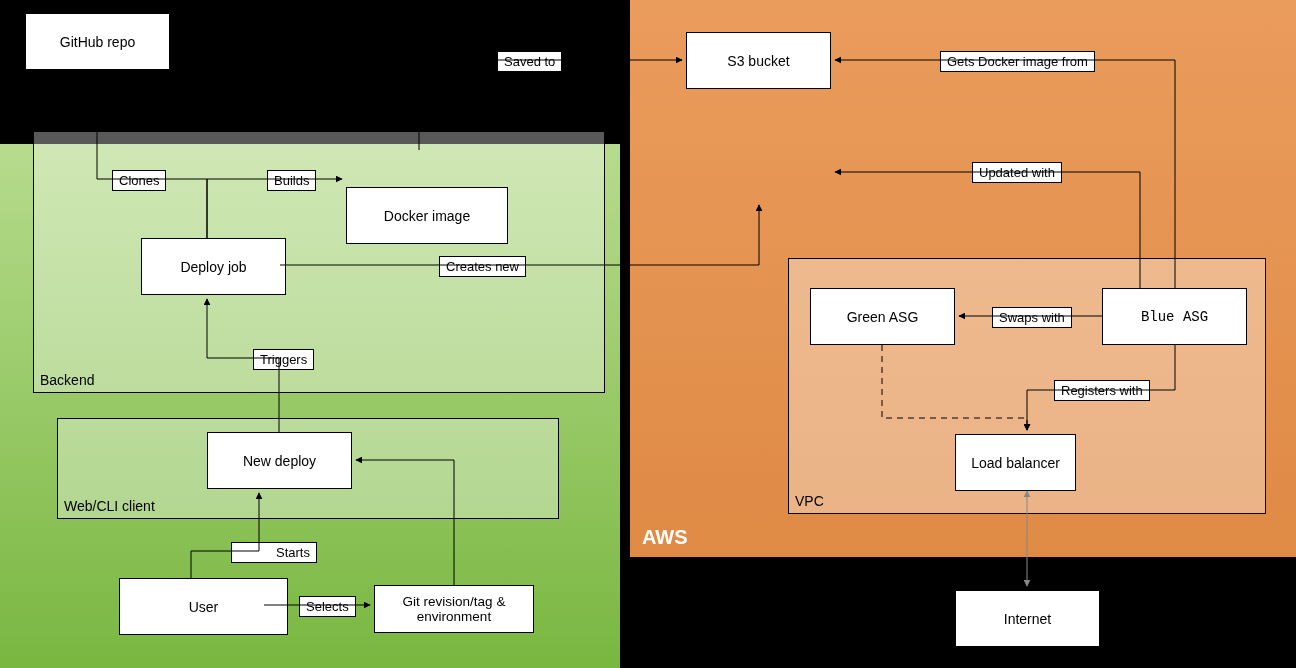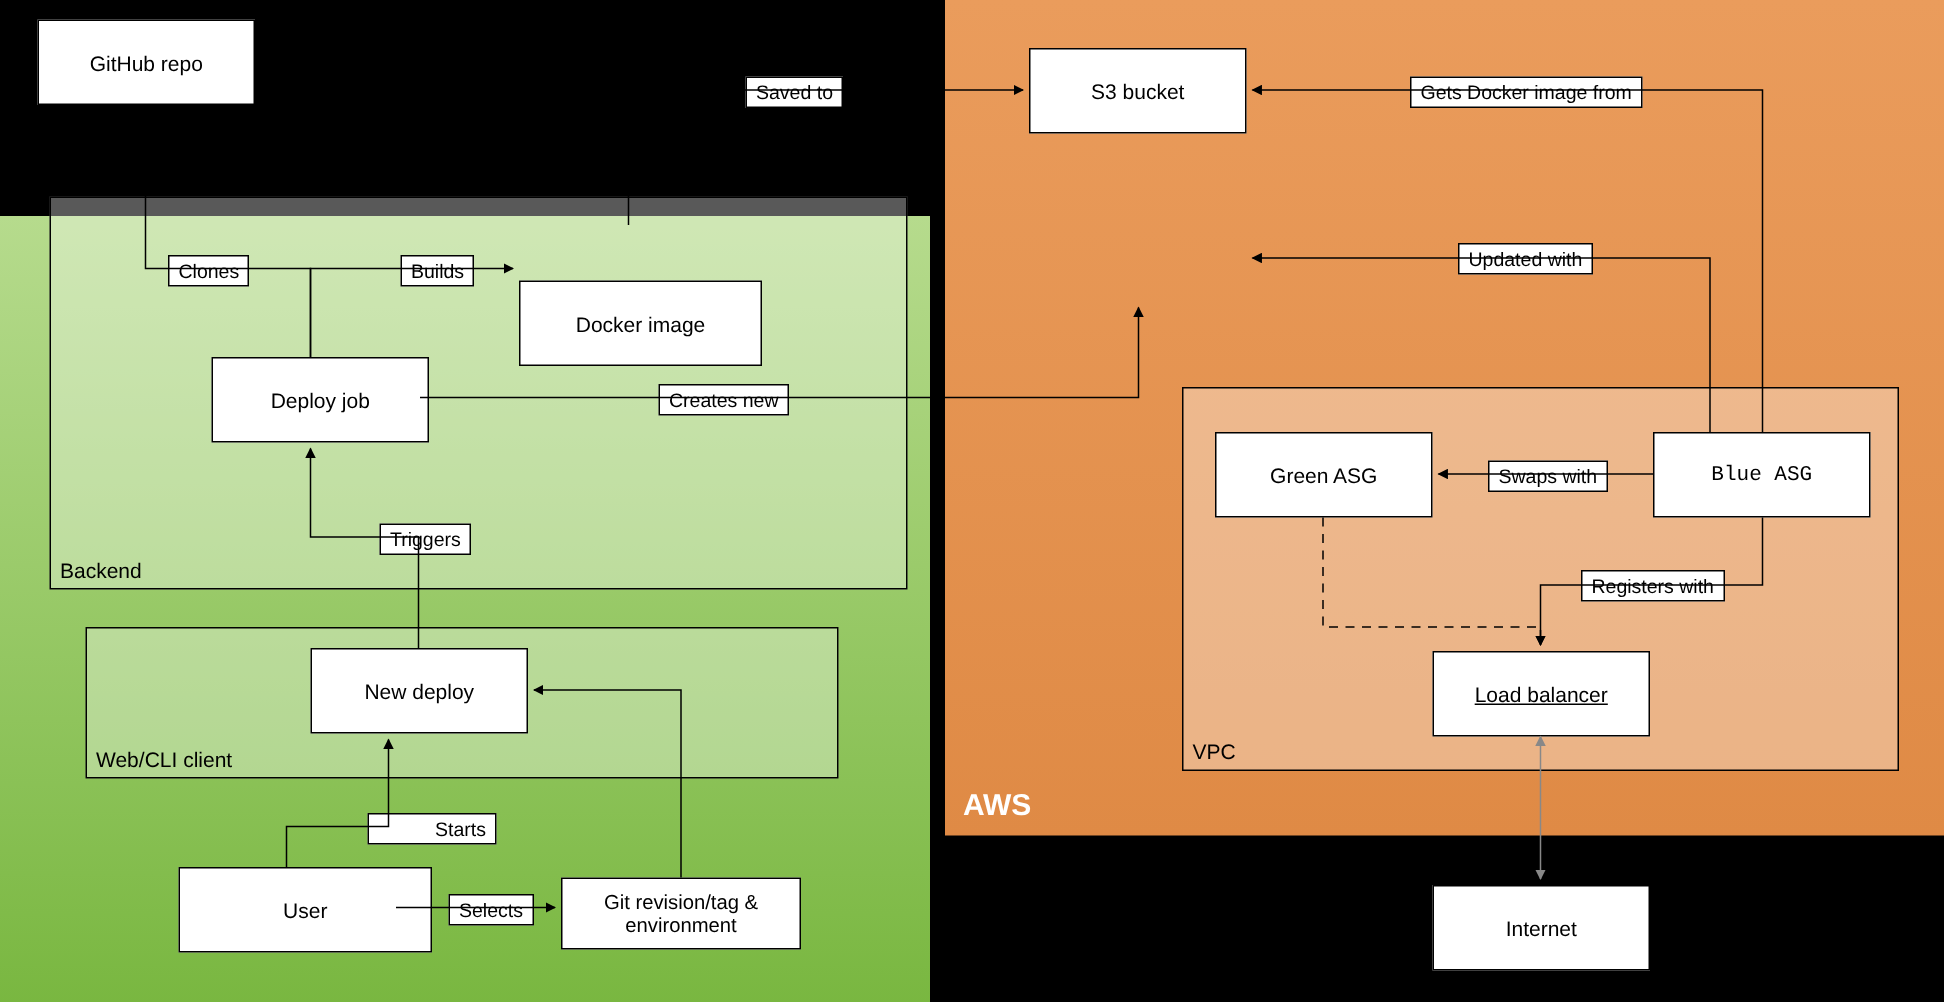--- a/index.html
+++ b/index.html
@@ -107,28 +107,28 @@
 
   <div class="box" style="left:374px; top:585px; width:160px; height:48px; font-size:13.5px;">Git revision/tag &amp; environment</div>
 
   <div class="box" style="left:686px; top:32px; width:145px; height:57px;">S3 bucket</div>
 
 
   <div class="box" style="left:810px; top:288px; width:145px; height:57px;">Green ASG</div>
 
   <div class="box" style="left:1102px; top:288px; width:145px; height:57px;font-family:Liberation Mono, monospace;">Blue ASG</div>
 
-  <div class="box" style="left:955px; top:434px; width:145px; height:57px;text-decoration:underline;">Load balancer</div>
+  <div class="box" style="left:955px; top:434px; width:121px; height:57px;">Load balancer</div>
 
   <div class="box" style="left:955px; top:590px; width:145px; height:57px;">Internet</div>
 
   <div class="edge-label" style="left:112px; top:170px;">Clones</div>
   <div class="edge-label" style="left:267px; top:170px;">Builds</div>
   <div class="edge-label" style="left:253px; top:349px;">Triggers</div>
-  <div class="edge-label" style="left:245px; top:542px;padding-left:44px;">Starts</div>
+  <div class="edge-label" style="left:231px; top:542px;padding-left:44px;">Starts</div>
   <div class="edge-label" style="left:299px; top:596px;">Selects</div>
   <div class="edge-label" style="left:439px; top:256px;">Creates new</div>
   <div class="edge-label" style="left:497px; top:51px;">Saved to</div>
   <div class="edge-label" style="left:940px; top:51px;">Gets Docker image from</div>
   <div class="edge-label" style="left:972px; top:162px;">Updated with</div>
   <div class="edge-label" style="left:992px; top:307px;">Swaps with</div>
   <div class="edge-label" style="left:1054px; top:380px;">Registers with</div>
 
   <svg class="edges">
     <defs>

